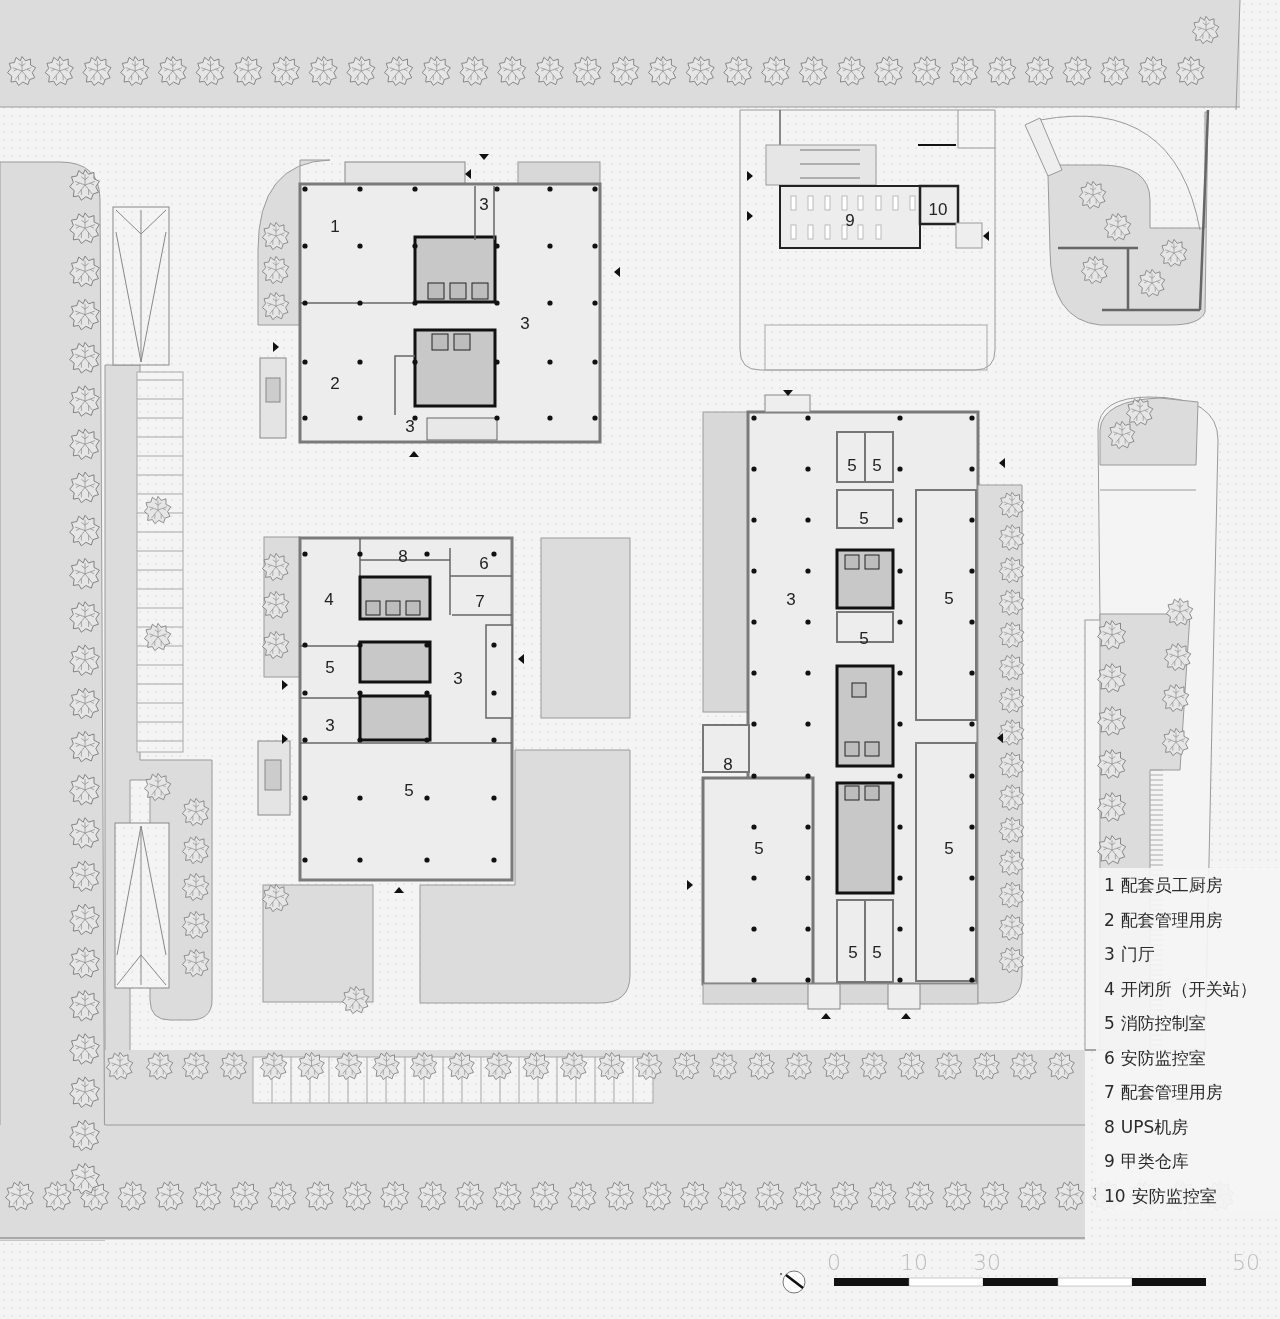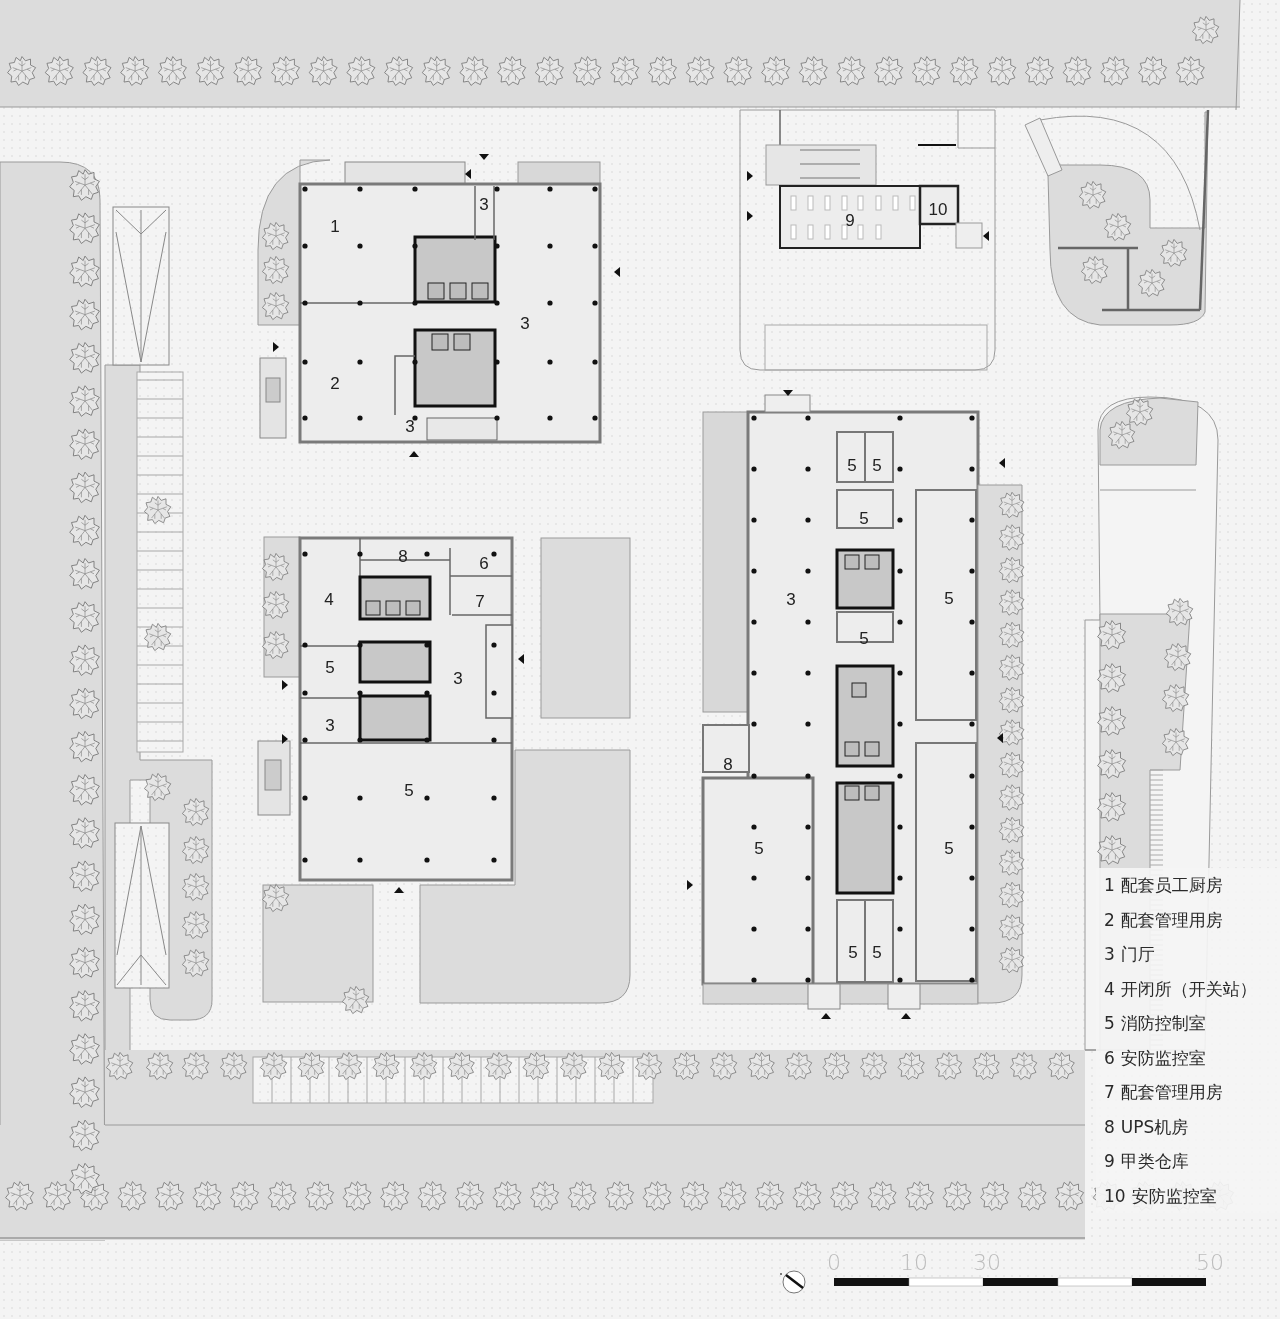--- a/index.html
+++ b/index.html
@@ -648,21 +648,21 @@
     <rect x="983" y="1278" width="75" height="8" fill="#111"></rect>
     <rect x="1058" y="1278" width="74" height="8" fill="#fff" stroke="#999" stroke-width="0.5"></rect>
     <rect x="1132" y="1278" width="74" height="8" fill="#111"></rect>
   </g>
 </svg>
 
 <div class="scale-labels">
   <span class="scale-label" style="left:827px">0</span>
   <span class="scale-label" style="left:900px">10</span>
   <span class="scale-label" style="left:973px">30</span>
-  <span class="scale-label" style="left:1196px">50</span>
+  <span class="scale-label" style="left:1232px">50</span>
 </div>
 
 <div class="legend">
   <div class="legend-item"><span class="legend-num">1</span><span>配套员工厨房</span></div>
   <div class="legend-item"><span class="legend-num">2</span><span>配套管理用房</span></div>
   <div class="legend-item"><span class="legend-num">3</span><span>门厅</span></div>
   <div class="legend-item"><span class="legend-num">4</span><span>开闭所（开关站）</span></div>
   <div class="legend-item"><span class="legend-num">5</span><span>消防控制室</span></div>
   <div class="legend-item"><span class="legend-num">6</span><span>安防监控室</span></div>
   <div class="legend-item"><span class="legend-num">7</span><span>配套管理用房</span></div>

